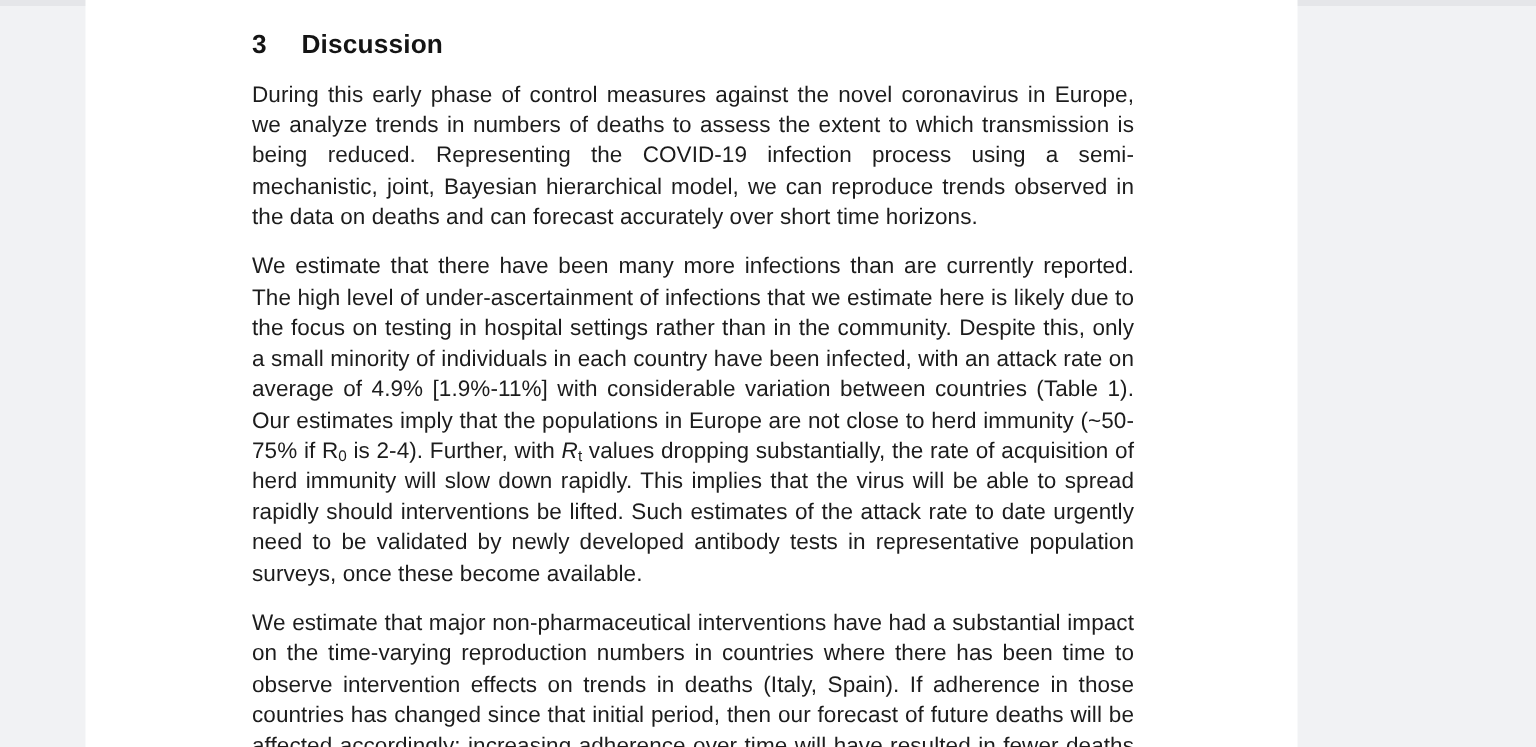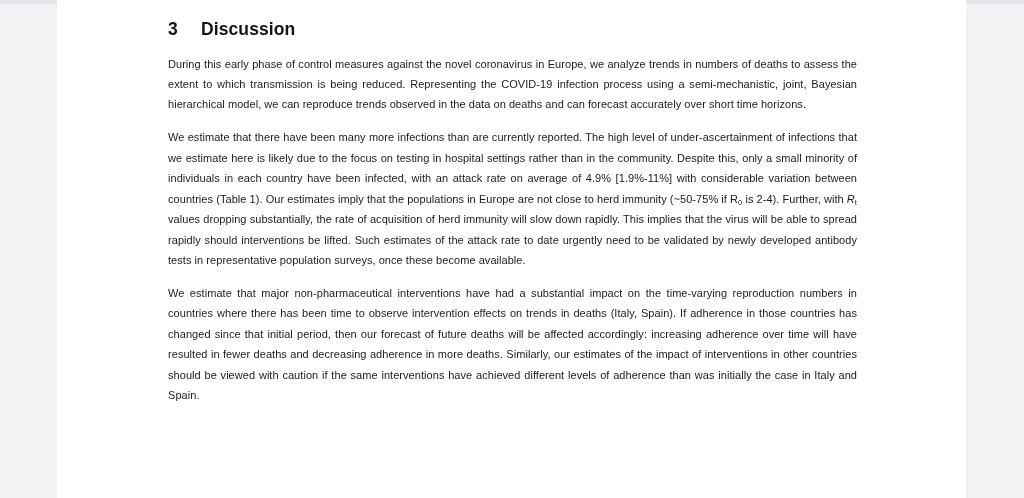--- a/index.html
+++ b/index.html
@@ -19,21 +19,21 @@
     top: 0;
     left: 0;
     width: 1024px;
     height: 4px;
     background: #e5e6e9;
   }
   .paper {
     position: absolute;
     top: 0;
     left: 57px;
-    width: 909px;
+    width: 808px;
     height: 498px;
     background: #ffffff;
   }
   .content {
     padding: 18px 109px 0 111px;
     color: #1c1c1c;
   }
   .heading {
     margin: 0;
     font-size: 17.5px;
@@ -41,21 +41,21 @@
     color: #141414;
     line-height: 22px;
     letter-spacing: 0.1px;
   }
   .sec-num {
     display: inline-block;
     width: 33px;
   }
   .content p {
     margin: 12.5px 0 0 0;
-    font-size: 11px;
+    font-size: 15px;
     line-height: 20.45px;
     text-align: justify;
     letter-spacing: 0.05px;
   }
   .content p:first-of-type {
     margin-top: 13.5px;
   }
   .italic {
     font-style: italic;
   }

